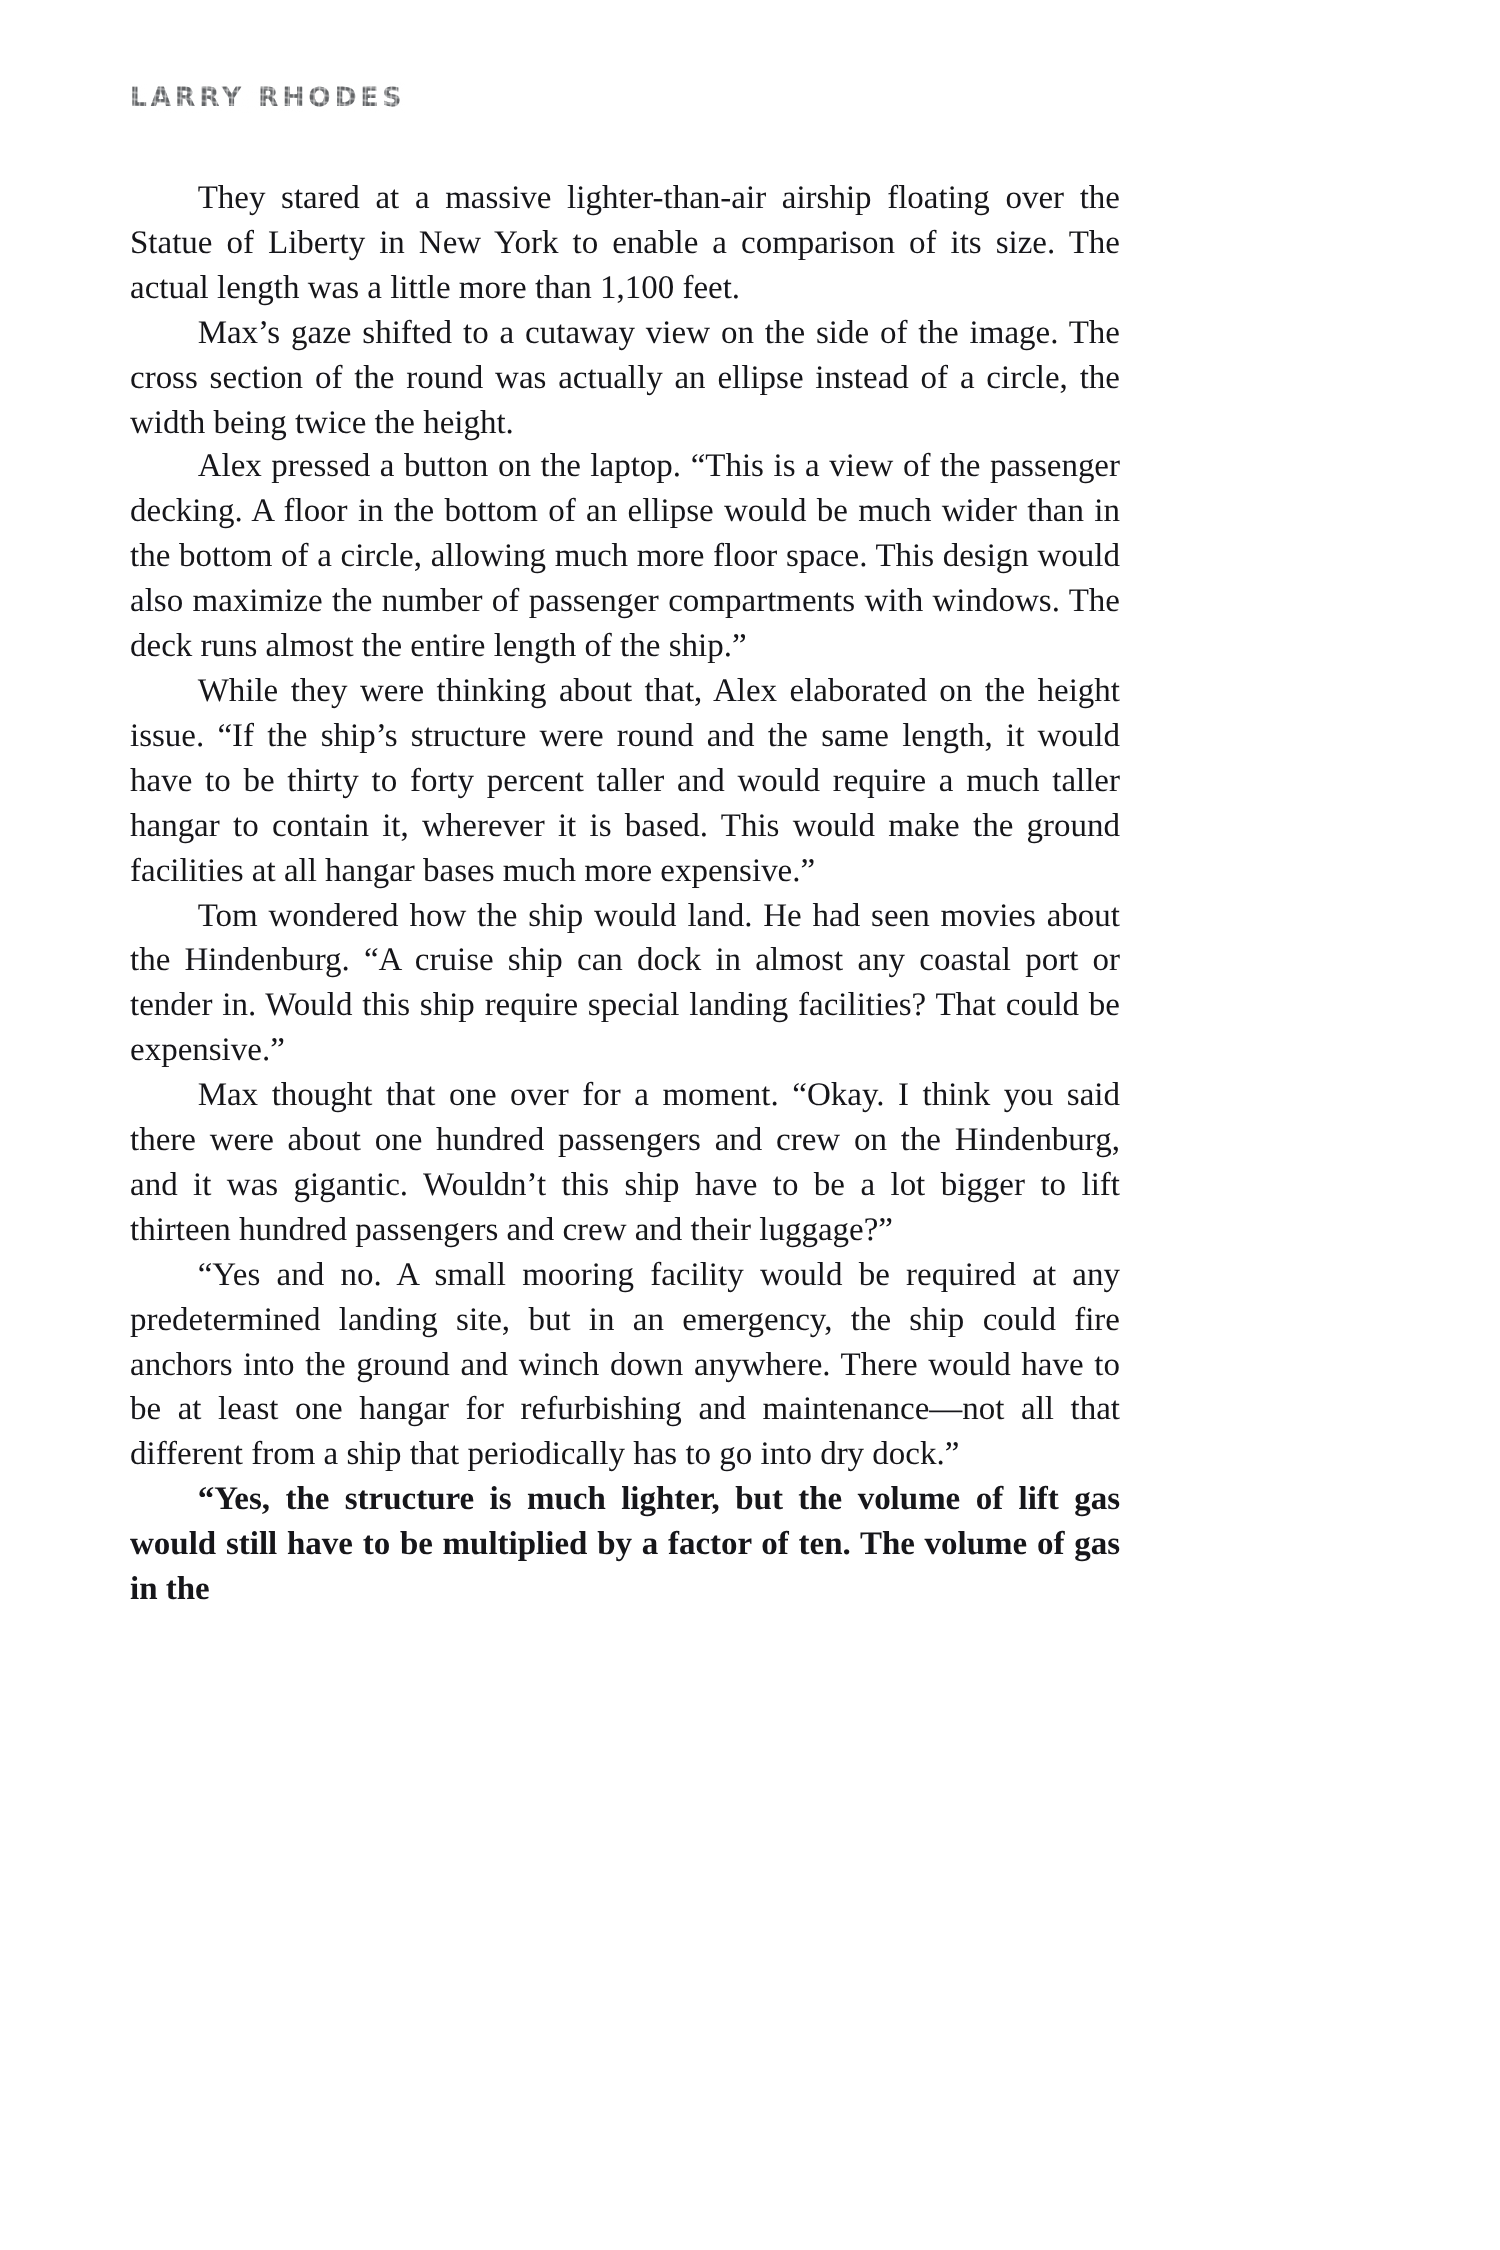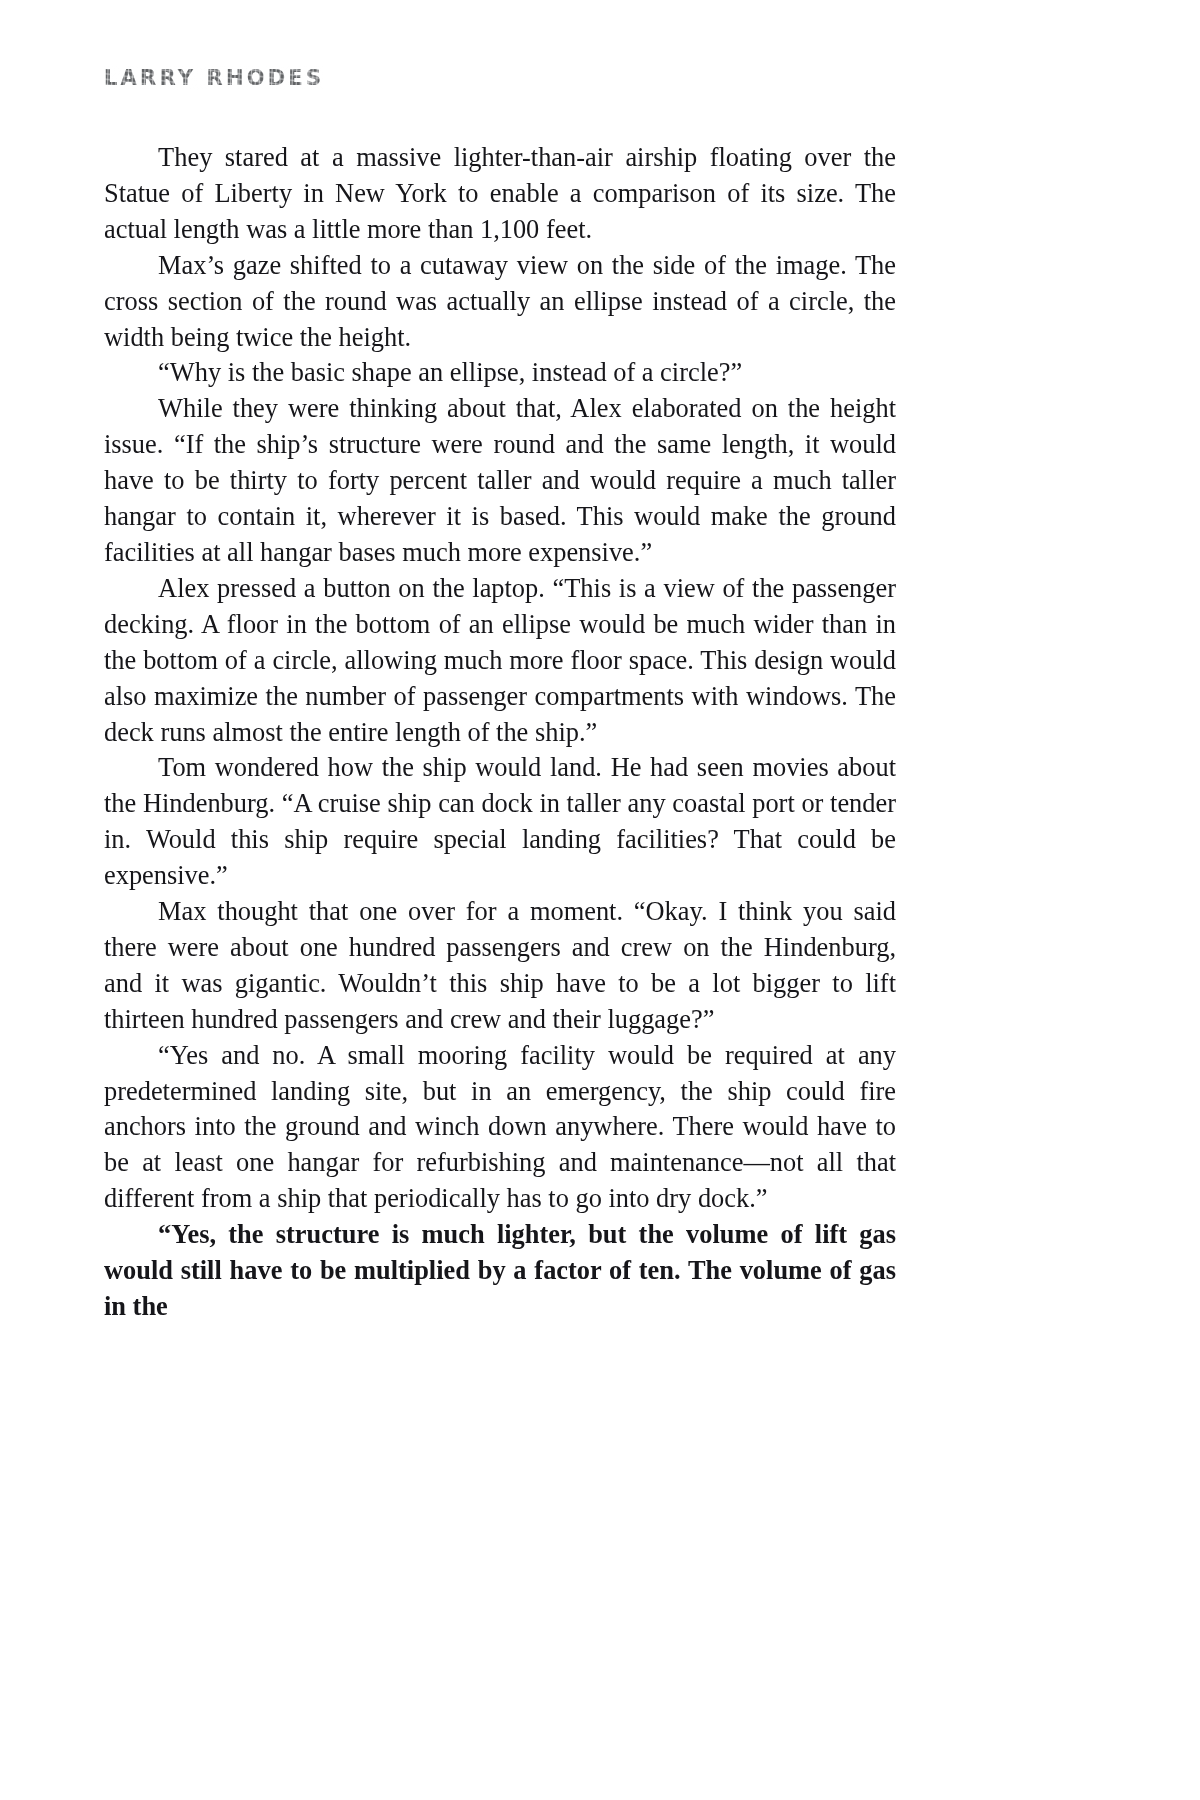--- a/index.html
+++ b/index.html
@@ -94,24 +94,23 @@
 <div class="page">
 
   <div class="running-head">
     <span>LARRY RHODES</span>
     <span class="grit"></span>
   </div>
 
   <div class="body-text" id="body-text">
       <p>They stared at a massive lighter-than-air airship floating over the Statue of Liberty in New York to enable a comparison of its size. The actual length was a little more than 1,100 feet.</p>
       <p>Max’s gaze shifted to a cutaway view on the side of the image.  The cross section of the round was actually an ellipse instead of a circle, the width being twice the height.</p>
-      <p>“Why is the basic shape an ellipse, instead of a circle?”</p>
+      <p>Alex pressed a button on the laptop. “This is a view of the passenger decking. A floor in the bottom of an ellipse would be much wider than in the bottom of a circle, allowing much more floor space. This design would also maximize the number of passenger compartments with windows. The deck runs almost the entire length of the ship.”</p>
       <p>While they were thinking about that, Alex elaborated on the height issue. “If the ship’s structure were round and the same length, it would have to be thirty to forty percent taller and would require a much taller hangar to contain it, wherever it is based. This would make the ground facilities at all hangar bases much more expensive.”</p>
-      <p>Alex pressed a button on the laptop. “This is a view of the passenger decking. A floor in the bottom of an ellipse would be much wider than in the bottom of a circle, allowing much more floor space. This design would also maximize the number of passenger compartments with windows. The deck runs almost the entire length of the ship.”</p>
-      <p>Tom wondered how the ship would land. He had seen movies about the Hindenburg. “A cruise ship can dock in taller any coastal port or tender in. Would this ship require special landing facilities? That could be expensive.”</p>
+      <p>Tom wondered how the ship would land. He had seen movies about the Hindenburg. “A cruise ship can dock in almost any coastal port or tender in. Would this ship require special landing facilities? That could be expensive.”</p>
       <p>Max thought that one over for a moment. “Okay. I think you said there were about one hundred passengers and crew on the Hindenburg, and it was gigantic. Wouldn’t this ship have to be a lot bigger to lift thirteen hundred passengers and crew and their luggage?”</p>
       <p>“Yes and no. A small mooring facility would be required at any predetermined landing site, but in an emergency, the ship could fire anchors into the ground and winch down anywhere. There would have to be at least one hangar for refurbishing and maintenance—not all that different from a ship that periodically has to go into dry dock.”</p>
       <p>“Yes, the structure is much lighter, but the volume of lift gas would still have to be multiplied by a factor of ten. The volume of gas in the</p>
     </div>
 
   <div class="folio">
     <span>12</span>
     <span class="grit"></span>
   </div>
 

